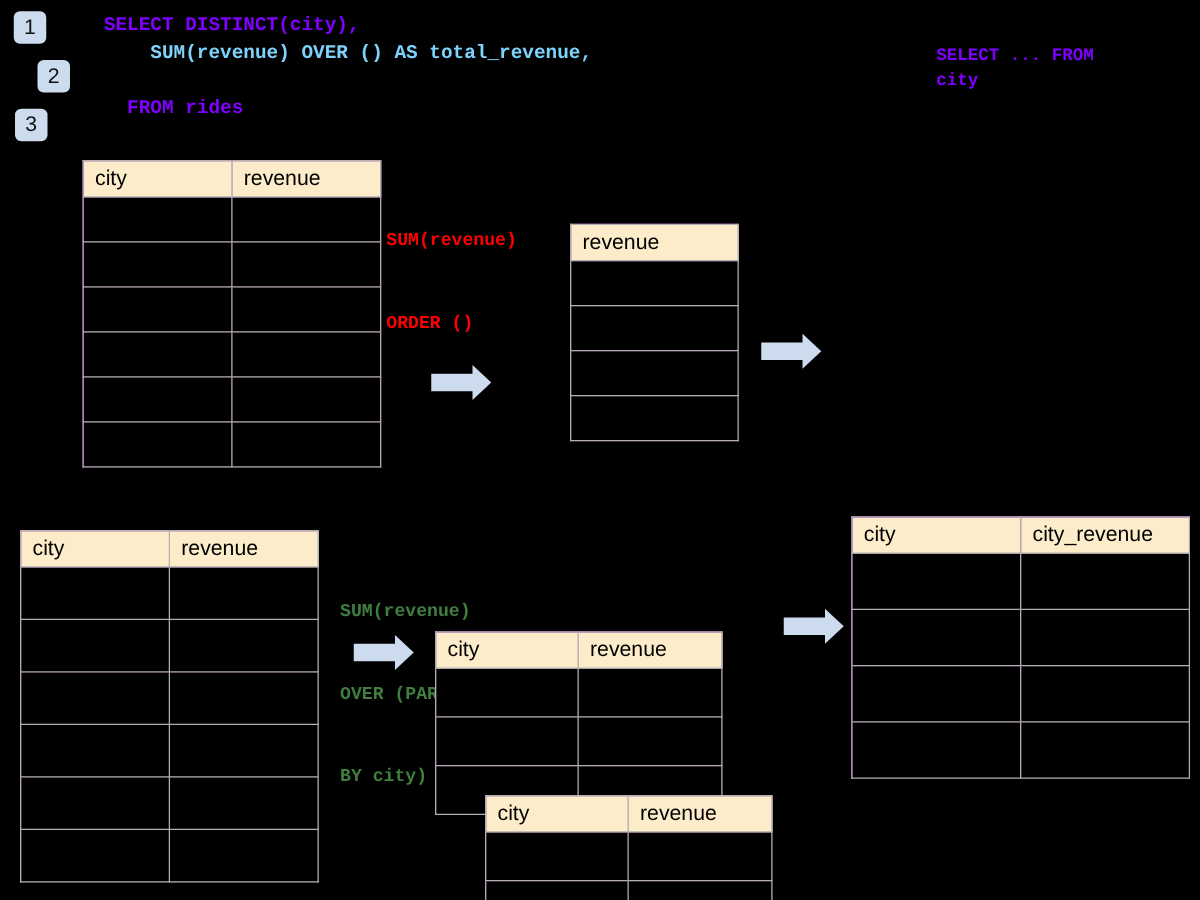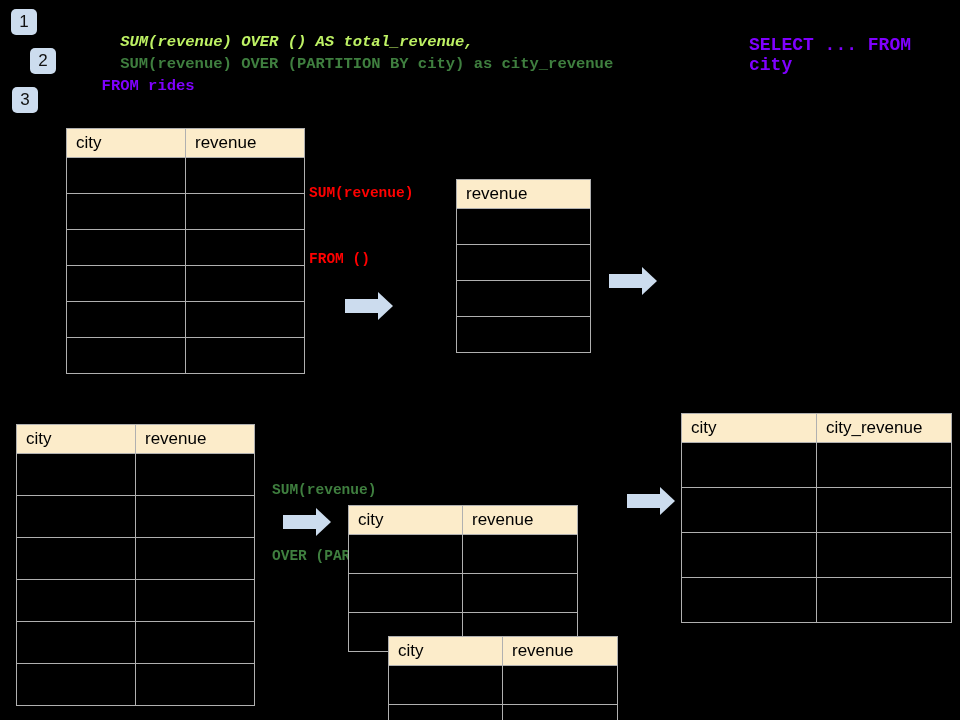--- a/index.html
+++ b/index.html
@@ -33,21 +33,21 @@
   
   .code {
     position: absolute;
     font-family: "Liberation Mono", "DejaVu Sans Mono", monospace;
     font-weight: bold;
     font-size: 15.5px;
     white-space: pre;
     letter-spacing: 0px;
   }
   .code.small {
-    font-size: 18px;
+    font-size: 14px;
     line-height: 19px;
   }
 
   
   .annot {
     position: absolute;
     font-family: "Liberation Mono", "DejaVu Sans Mono", monospace;
     font-weight: bold;
     font-size: 14.5px;
     line-height: 22px;
@@ -96,35 +96,36 @@
 </style>
 </head>
 <body>
 
 <div id="canvas">
 
   <div class="badge" style="left:11px; top:9px;">1</div>
   <div class="badge" style="left:30px; top:48px;">2</div>
   <div class="badge" style="left:12px; top:87px;">3</div>
 
-  <div class="code" style="left:83px; top:33px; color:#bef264;font-style:italic;">    SUM(revenue) OVER () AS total_revenue,</div>
-  <div class="code" style="left:83px; top:55px; color:#3f7f3f;">    SUM(revenue) OVER (PARTITION BY city) as city_revenue</div>
+  <div class="code" style="left:83px; top:11px; color:#8000ff;">SELECT DISTINCT(city),</div>
+  <div class="code" style="left:83px; top:33px; color:#7dd3fc;">    SUM(revenue) OVER () AS total_revenue,</div>
   <div class="code" style="left:83px; top:77px; color:#8000ff;">  FROM rides</div>
 
   <div class="code small" style="left:749px; top:36px; color:#8000ff;">SELECT ... FROM</div>
   <div class="code small" style="left:749px; top:56px; color:#8000ff;">city</div>
 
   <div class="annot" style="left:309px; top:138px; color:#ff0000;">
     <div>SUM(revenue)</div>
-    <div>FROM ()</div>
+    <div>ORDER ()</div>
   </div>
 
   <div class="annot" style="left:272px; top:435px; color:#3f7f3f;">
     <div>SUM(revenue)</div>
     <div>OVER (PARTITION</div>
+    <div>BY city)</div>
   </div>
 
   <table class="tbl" style="left:66px; top:128px; width:238px;">
     <colgroup>
         <col style="width:119px">
         <col style="width:119px">
       </colgroup>
     <thead>
       <tr>
         <th>city</th>

